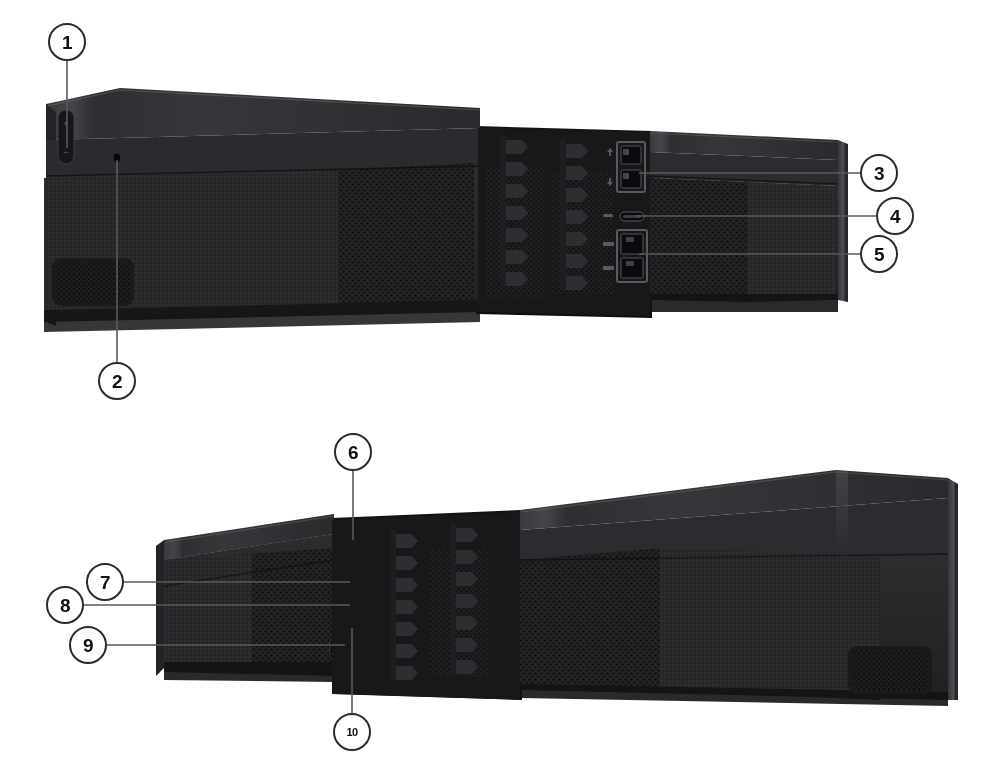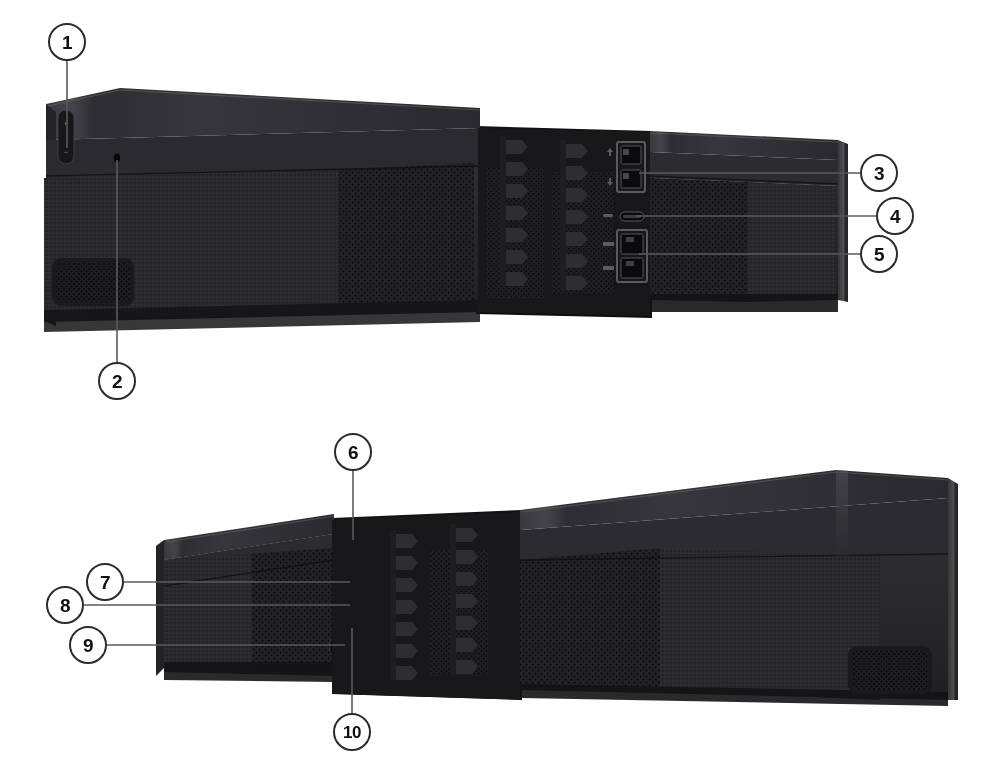--- a/index.html
+++ b/index.html
@@ -26,21 +26,21 @@
     border: 2px solid #2b2b2b;
     display: flex; align-items: center; justify-content: center;
     font-family: "Liberation Sans", sans-serif;
     font-weight: bold;
     font-size: 19px;
     color: #111111;
     line-height: 1;
     pointer-events: auto;
     letter-spacing: -0.5px;
   }
-  .callout.wide { font-size: 17px; }
+  .callout.wide { font-size: 11px; }
 </style>
 </head>
 <body>
 
 <div id="stage">
 
   <svg id="art" viewBox="0 0 984 768" width="984" height="768">
     <defs>
 
       <linearGradient id="topFaceA" x1="0" y1="0" x2="1" y2="0">

